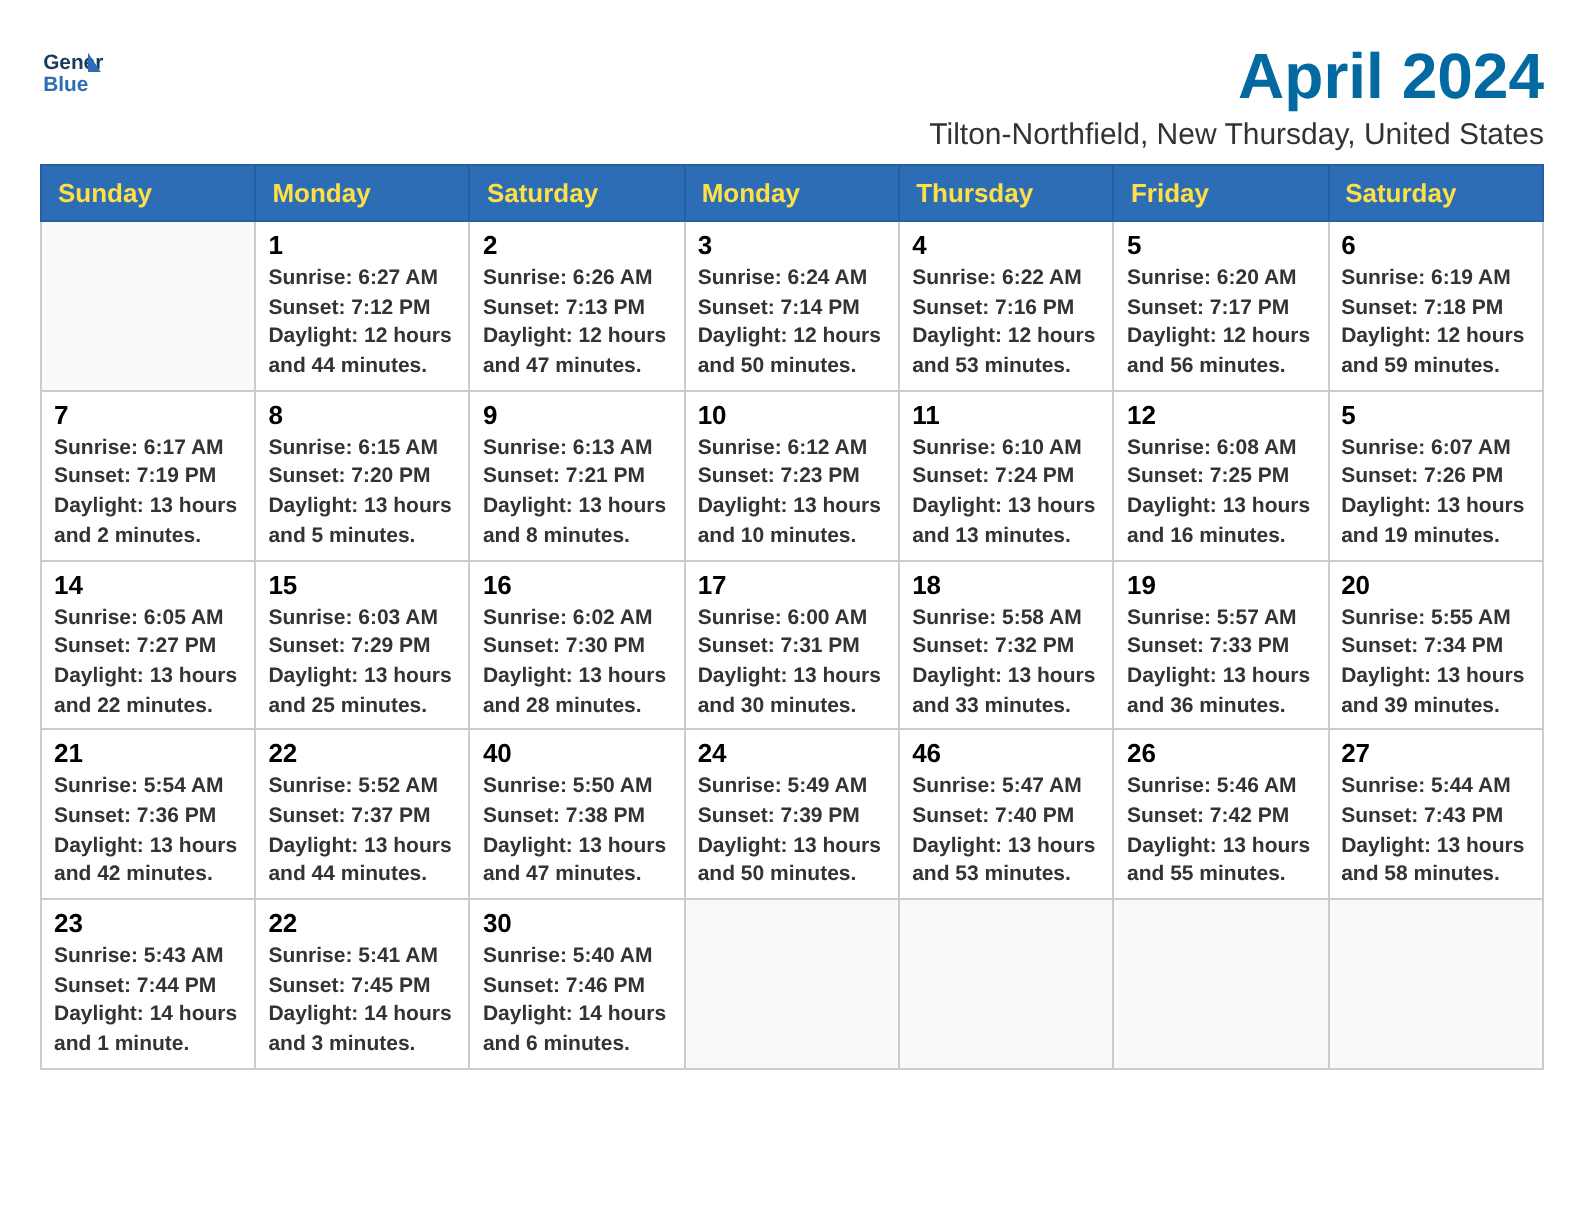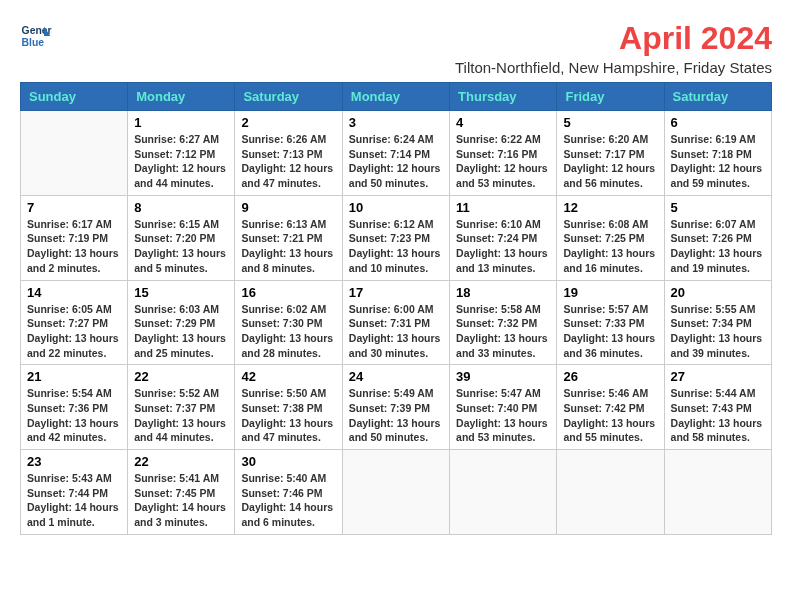--- a/index.html
+++ b/index.html
@@ -24,35 +24,35 @@
     .logo-icon {
       width: 32px;
       height: 32px;
     }
     .title-block {
       text-align: right;
     }
     .month-title {
       font-size: 32px;
       font-weight: bold;
-      color: #ef4444;
+      color: #0369a1;
     }
     .location-title {
       font-size: 15px;
       color: #333;
       margin-top: 2px;
     }
     .calendar {
       width: 100%;
       border-collapse: collapse;
       border: 1px solid #ccc;
     }
     .calendar th {
       background: #2d6db5;
-      color: #5eead4;
+      color: #fde047;
       text-align: left;
       padding: 6px 8px;
       font-size: 13px;
       border: 1px solid #2460a0;
     }
     .calendar td {
       vertical-align: top;
       padding: 4px 6px;
       border: 1px solid #ccc;
       width: 108px;
@@ -84,21 +84,21 @@
   <div class="logo">
     <svg class="logo-icon" viewBox="0 0 40 40">
       <text x="2" y="18" font-size="13" font-weight="bold" fill="#1a3a5c" font-family="Arial">General</text>
       <text x="2" y="32" font-size="13" font-weight="bold" fill="#2d6db5" font-family="Arial">Blue</text>
       <polygon points="30,8 38,20 30,20" fill="#2d6db5"></polygon>
     </svg>
 
   </div>
   <div class="title-block">
     <div class="month-title">April 2024</div>
-    <div class="location-title">Tilton-Northfield, New Hampshire, Friday States</div>
+    <div class="location-title">Tilton-Northfield, New Thursday, United States</div>
   </div>
 </div>
 
 <table class="calendar">
   <thead>
     <tr>
 
     <th>Sunday</th>
         <th>Monday</th>
         <th>Saturday</th>
@@ -199,29 +199,29 @@
       <tr>
         <td>
           <div class="day-number">21</div>
           <div class="day-info">Sunrise: 5:54 AM<br>Sunset: 7:36 PM<br>Daylight: 13 hours<br>and 42 minutes.</div>
         </td>
         <td>
           <div class="day-number">22</div>
           <div class="day-info">Sunrise: 5:52 AM<br>Sunset: 7:37 PM<br>Daylight: 13 hours<br>and 44 minutes.</div>
         </td>
         <td>
-          <div class="day-number">42</div>
+          <div class="day-number">40</div>
           <div class="day-info">Sunrise: 5:50 AM<br>Sunset: 7:38 PM<br>Daylight: 13 hours<br>and 47 minutes.</div>
         </td>
         <td>
           <div class="day-number">24</div>
           <div class="day-info">Sunrise: 5:49 AM<br>Sunset: 7:39 PM<br>Daylight: 13 hours<br>and 50 minutes.</div>
         </td>
         <td>
-          <div class="day-number">39</div>
+          <div class="day-number">46</div>
           <div class="day-info">Sunrise: 5:47 AM<br>Sunset: 7:40 PM<br>Daylight: 13 hours<br>and 53 minutes.</div>
         </td>
         <td>
           <div class="day-number">26</div>
           <div class="day-info">Sunrise: 5:46 AM<br>Sunset: 7:42 PM<br>Daylight: 13 hours<br>and 55 minutes.</div>
         </td>
         <td>
           <div class="day-number">27</div>
           <div class="day-info">Sunrise: 5:44 AM<br>Sunset: 7:43 PM<br>Daylight: 13 hours<br>and 58 minutes.</div>
         </td>

